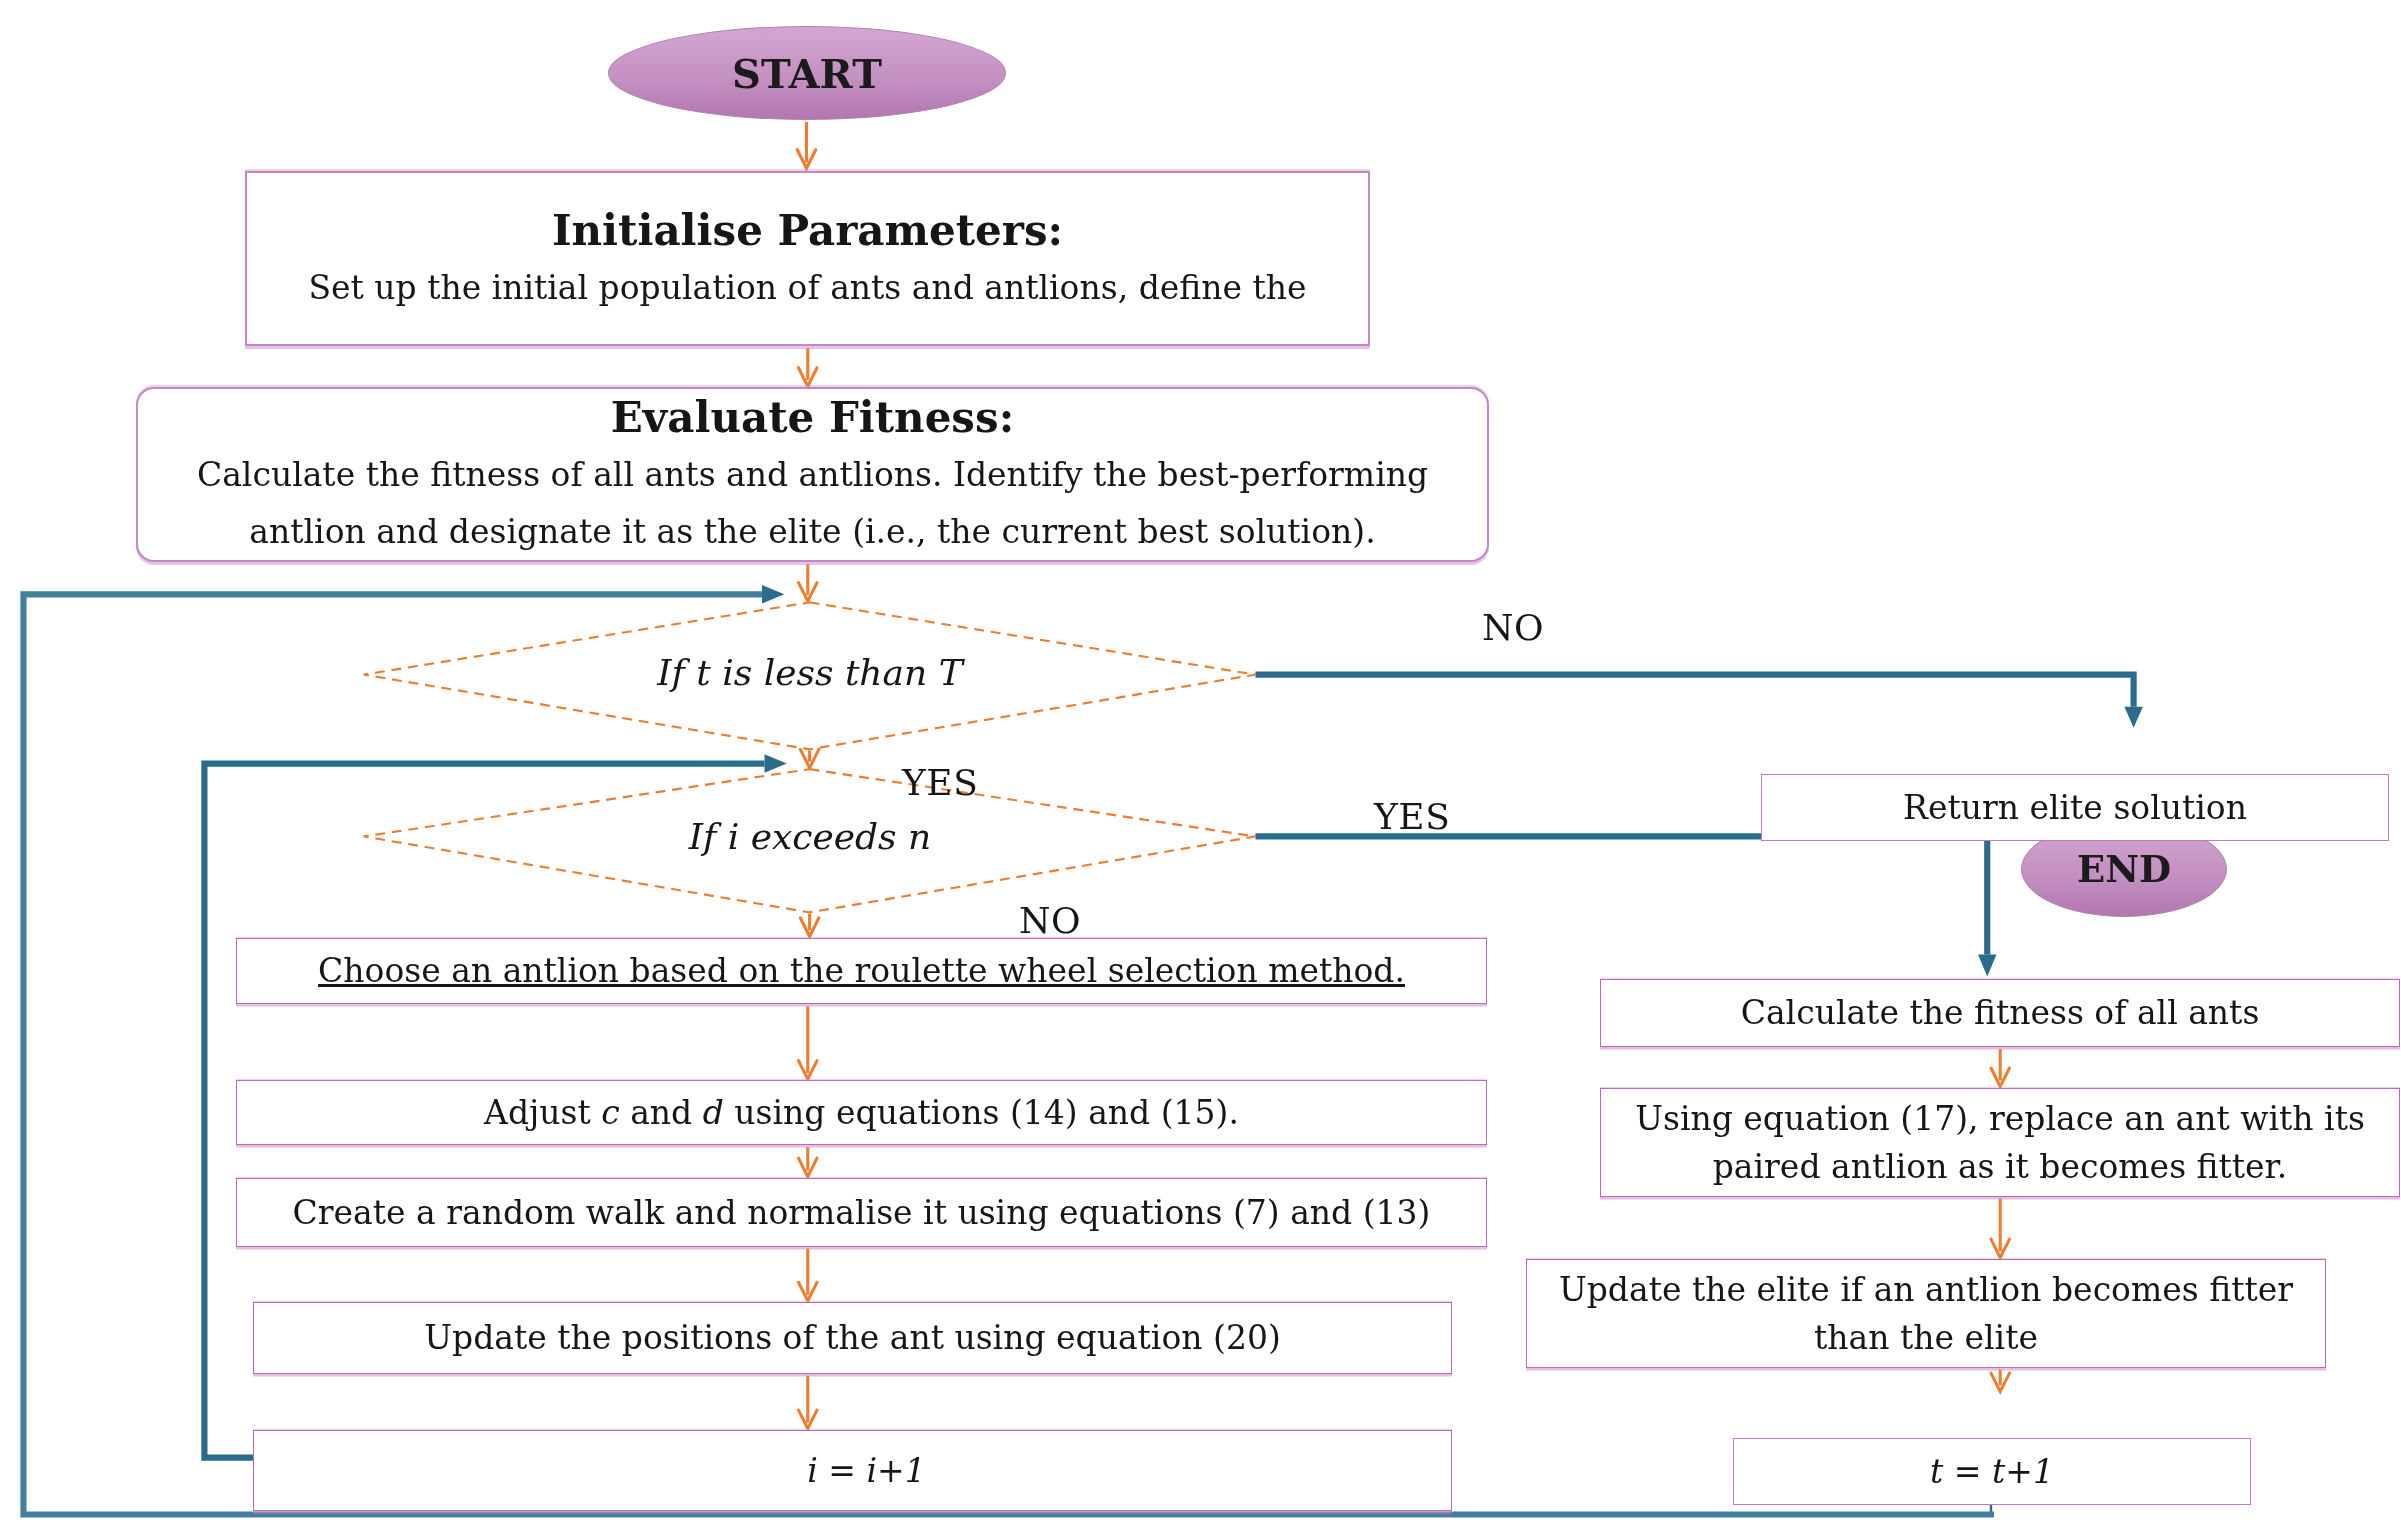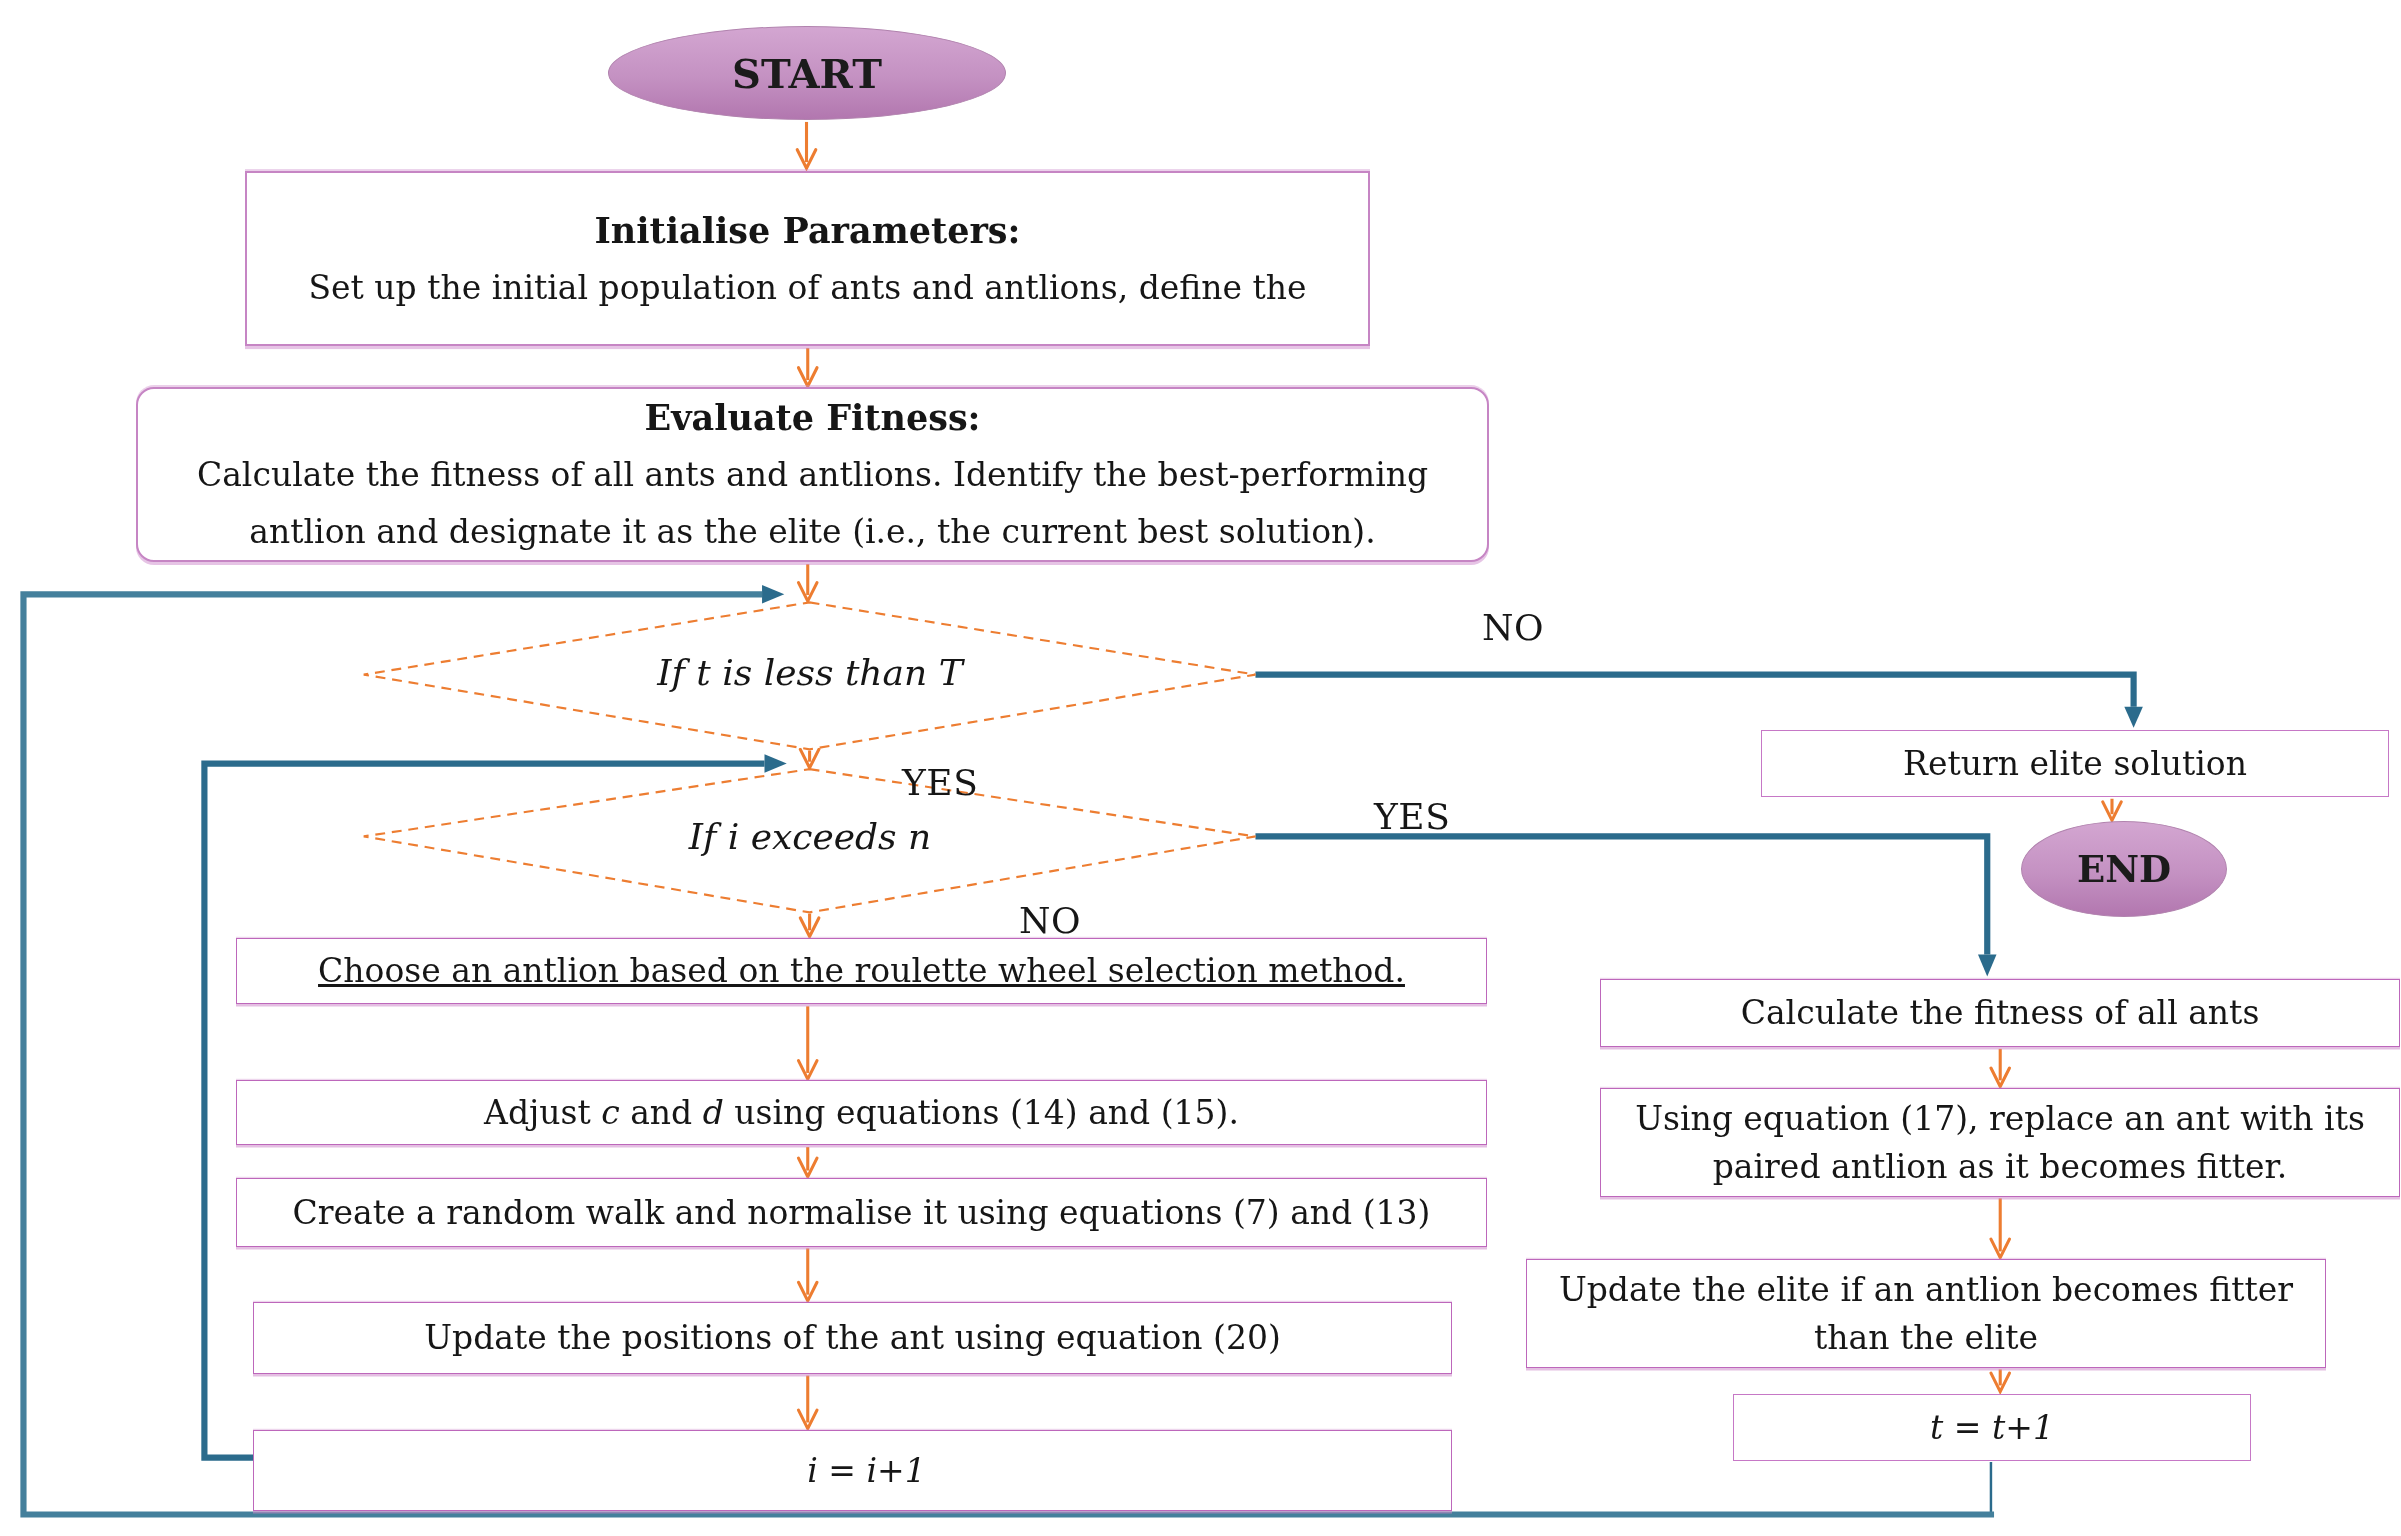--- a/index.html
+++ b/index.html
@@ -23,22 +23,23 @@
     box-sizing:border-box;
   }
   .box.big{
     border:2.5px solid #c685c4;
     box-shadow:0 3.1px 0 rgba(205,138,203,.5), 0 -1.9px 0 rgba(205,138,203,.4);
     line-height:57px;
   }
   .box.thin{
     border:1.9px solid #c678c6;
     box-shadow:none;
-  }
-  .box .title{font-weight:bold;font-size:35px;}
+    margin-top:44px;
+  }
+  .box .title{font-weight:bold;font-size:42px;}
   .terminal{
     position:absolute;
     border-radius:50%;
     background:linear-gradient(180deg,#d3a6d1 0%,#c491c2 55%,#b277af 100%);
     border:1.2px solid #b183ae;
     display:flex;justify-content:center;align-items:center;
     font-weight:bold;font-size:40px;color:#1b1b1b;
     box-sizing:border-box;
   }
   .dlabel{

